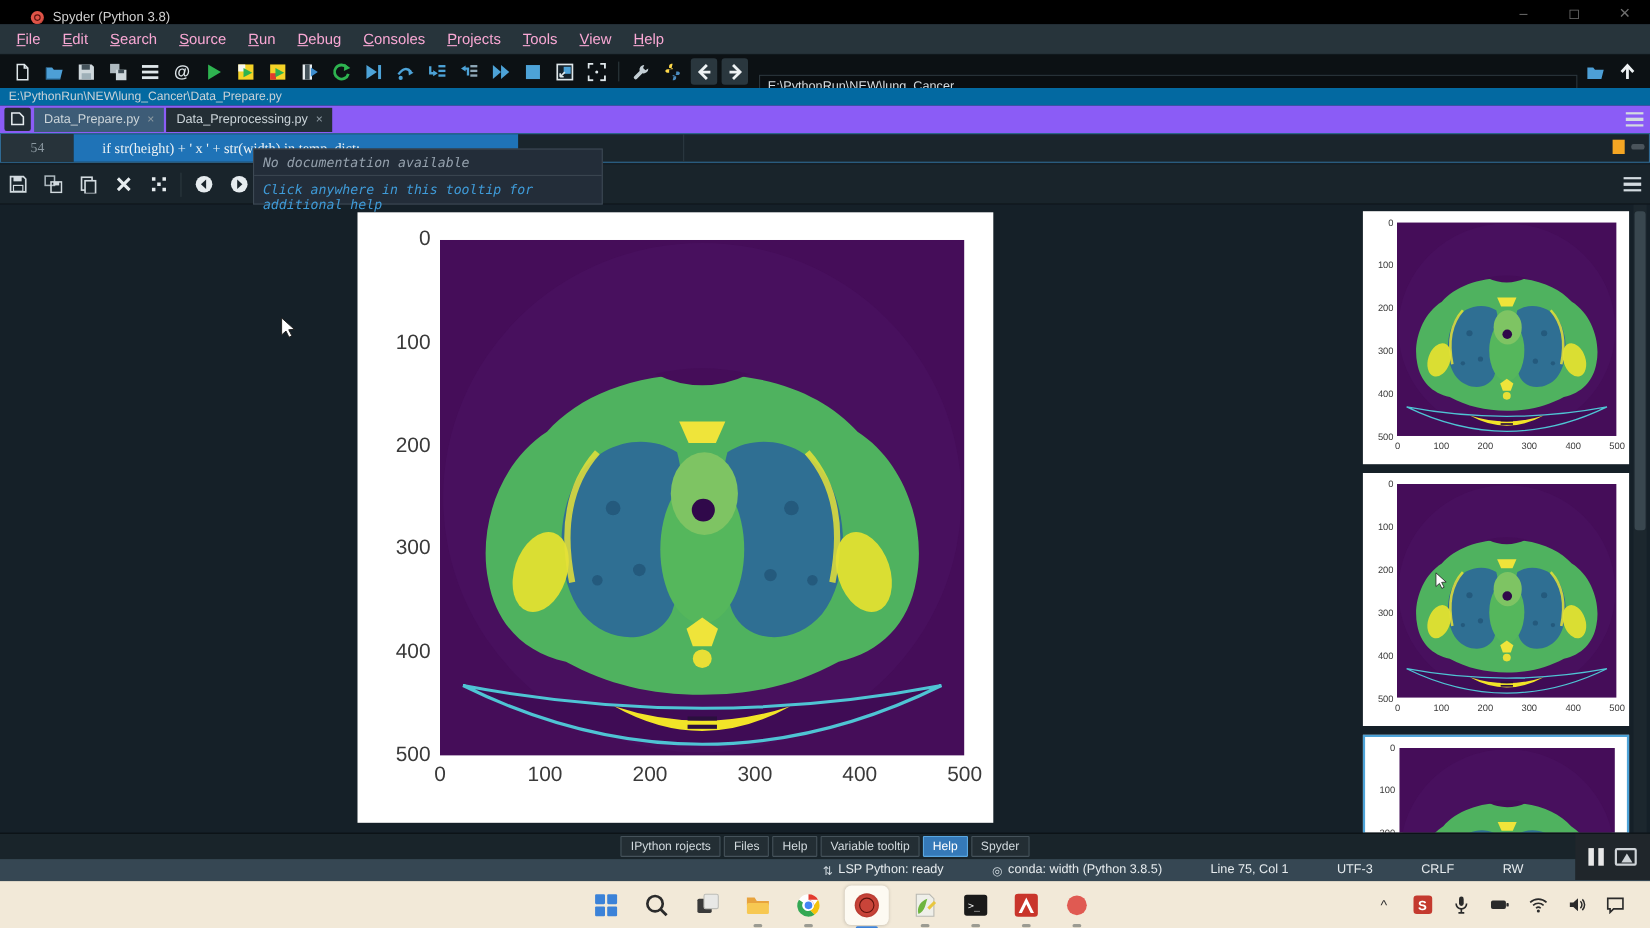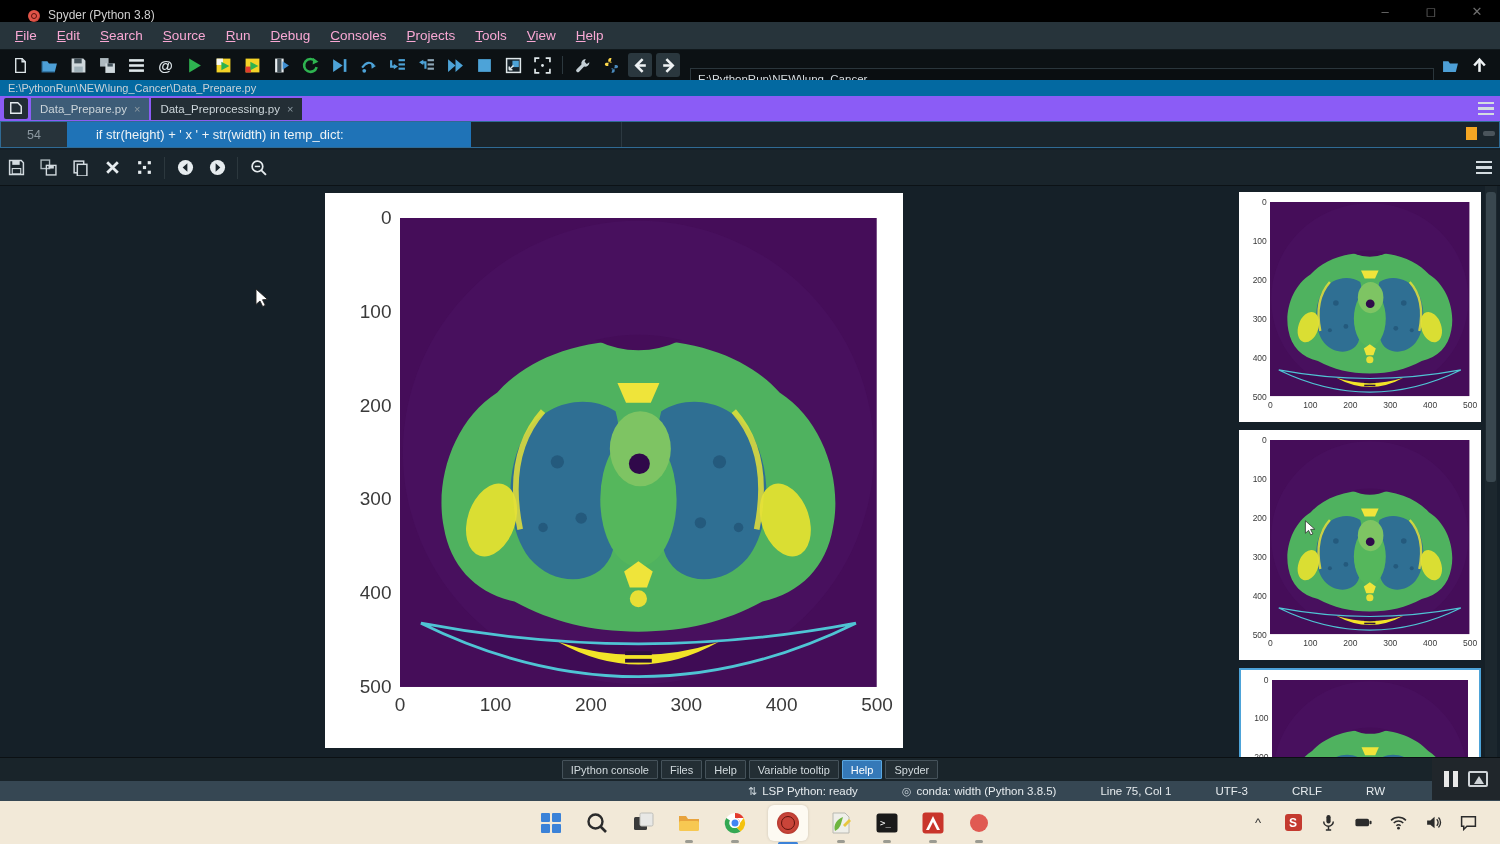--- a/index.html
+++ b/index.html
@@ -46,21 +46,21 @@
   .tab-browse { width:24px; height:21px; margin:0 3px 1px 4px; background:#222d34; border-radius:2px;
     display:flex; align-items:center; justify-content:center; }
   .etab { height:22px; display:flex; align-items:center; gap:7px; padding:0 9px;
     font-size:11.5px; color:#ccd5da; background:#232e35; margin-right:2px; }
   .etab.active { background:#3d5c77; }
   .etab .close-x { color:#8d9aa2; font-size:11px; }
   .tab-menu-btn { margin-left:auto; margin-right:6px; align-self:center; }
 
   
   .editor { position:absolute; left:0; top:121px; width:100%; height:27px; background:#1a252c;
-    border:1px solid #2f6a94; font-family:Liberation Sans, sans-serif; }
+    border:1px solid #2f6a94; font-family:Liberation Serif, serif; }
   .gutter { position:absolute; left:0; top:0; width:66px; height:25px; background:#27333a;
     color:#8b98a0; font-size:12.5px; display:flex; align-items:center; justify-content:center; }
   .codeline { position:absolute; left:66px; top:0; height:25px; width:404px; background:#1f73b7;
     color:#eef3f5; font-size:13px; display:flex; align-items:center; white-space:pre; }
   .ruler { position:absolute; left:620px; top:0; width:1px; height:25px; background:#2c3941; }
   .edit-flag-orange { position:absolute; right:22px; top:5px; width:11px; height:13px; background:#f5a623; }
   .edit-flag-grey { position:absolute; right:4px; top:9px; width:12px; height:5px; background:#4a545b; border-radius:2px; }
 
   
   .plots-toolbar { position:absolute; left:0; top:150px; width:100%; height:36px; background:#19242b;
@@ -465,20 +465,25 @@
           <path d="M4.5,7 h5" stroke="#e6ecef" stroke-width="1.4"></path>
         </svg>
       </span>
     <span class="plots-menu-btn hamburger">
         <i></i>
         <i></i>
         <i></i>
       </span>
   </div>
 
+  <div class="tooltip">
+    <div class="l1">No documentation available</div>
+    <div class="divider"></div>
+    <div class="l2">Click anywhere in this tooltip for additional help</div>
+  </div>
 
   <div class="plots-area">
 
     <div class="figure main-fig">
       <div class="plot-img">
           <svg preserveAspectRatio="none">
             <use href="#ct"></use>
           </svg>
         </div>
       <div>
@@ -567,21 +572,21 @@
 
     <svg class="cursor" style="left:253px; top:102px;">
         <use href="#arrow-cursor"></use>
       </svg>
     <svg class="cursor" style="left:1303px; top:334px; width:16px; height:16px;">
         <use href="#arrow-cursor"></use>
       </svg>
   </div>
 
   <div class="bottom-tabs">
-    <span class="btab">IPython console</span>
+    <span class="btab">IPython rojects</span>
     <span class="btab">Files</span>
     <span class="btab">Help</span>
     <span class="btab">Variable tooltip</span>
     <span class="btab active">Help</span>
     <span class="btab">Spyder</span>
   </div>
 
   <div class="statusbar">
     <span class="status-item">
       <span class="s-icon">⇅</span>

